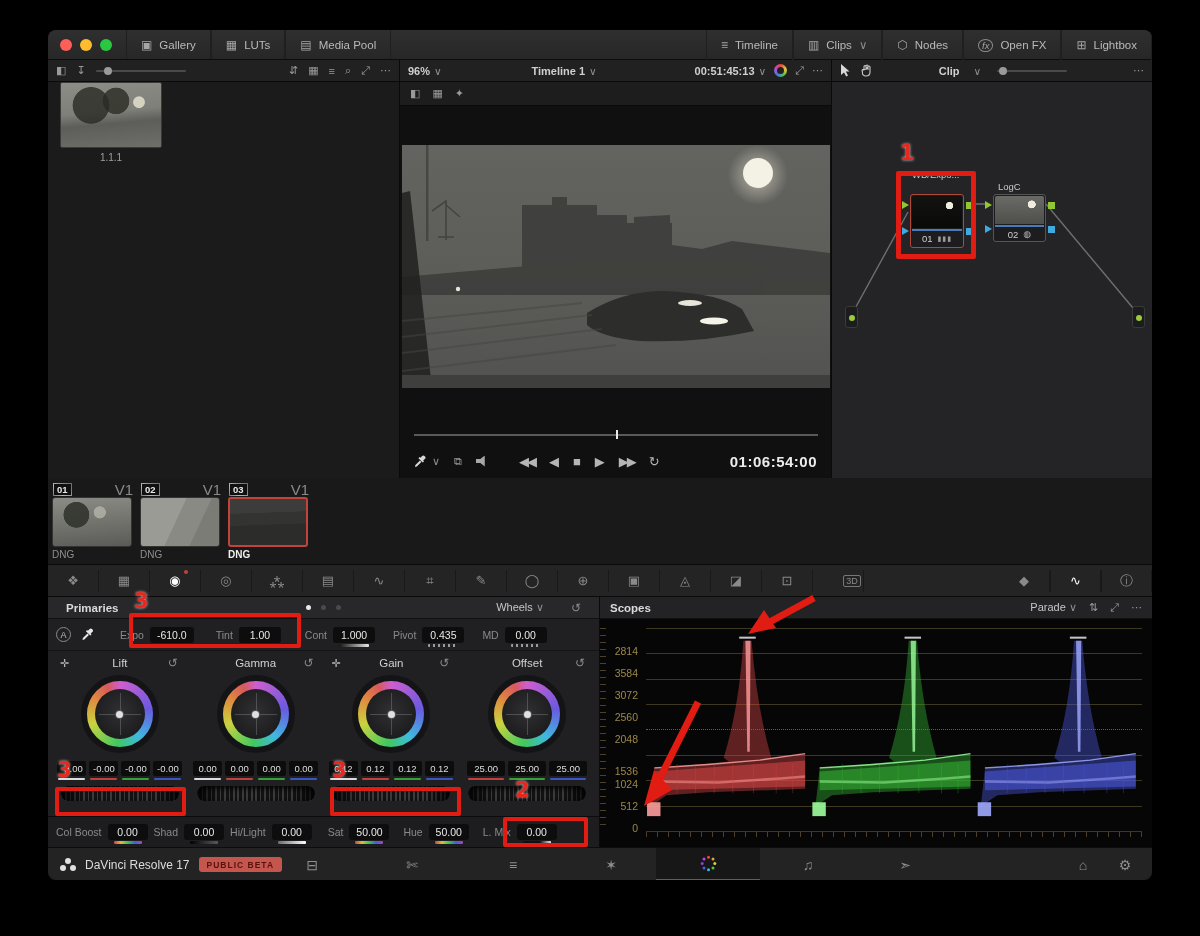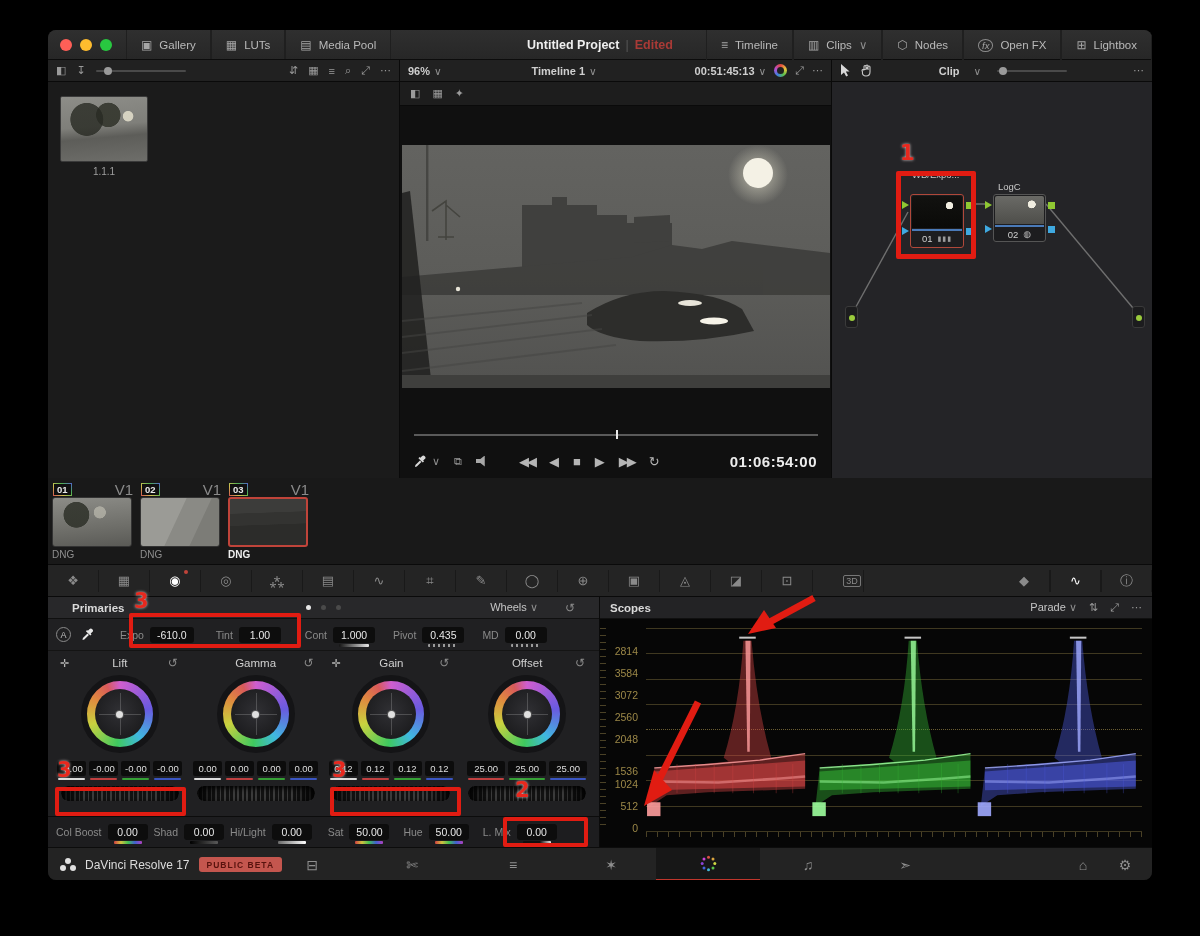--- a/index.html
+++ b/index.html
@@ -31,21 +31,21 @@
   .slider-dot{position:absolute;left:8px;top:-3px;width:8px;height:8px;border-radius:50%;background:#9a9a9a;}
   .dd{color:#8f8f8f;}
   .tc{color:#cfcfcf;font-weight:600;font-size:11px;}
   .spacer{flex:1;}
   .colorboost{width:13px;height:13px;border-radius:50%;background:conic-gradient(#e5483f,#e8c63d,#58c04a,#3f7de0,#b44fd0,#e5483f);position:relative;}
   .colorboost::after{content:"";position:absolute;inset:3px;background:#212121;border-radius:50%;}
 
   
   .main{position:absolute;left:0;top:52px;width:1104px;height:396px;display:flex;}
   .gallery-panel{width:352px;height:100%;background:#1b1b1b;border-right:1px solid #0a0a0a;position:relative;}
-  .still{position:absolute;left:12px;top:14px;width:88px;height:84px;}
+  .still{position:absolute;left:12px;top:0;width:102px;height:84px;}
   .still .pic{width:100%;height:66px;border:1px solid #3a3a3a;border-radius:2px;
     background:
       radial-gradient(circle at 78% 30%, rgba(235,230,210,.8) 0 6%, transparent 7%),
       radial-gradient(circle at 30% 35%, rgba(40,42,35,.8) 0 22%, transparent 23%),
       radial-gradient(circle at 55% 28%, rgba(52,54,45,.9) 0 18%, transparent 19%),
       linear-gradient(175deg,#8d8d88 0%,#7f7f7a 45%,#5d5d59 62%,#6e6e6a 100%);}
   .still .cap{text-align:center;color:#9f9f9f;font-size:10px;margin-top:4px;}
 
   .viewer-panel{width:432px;height:100%;background:#101010;border-right:1px solid #0a0a0a;position:relative;}
   .viewer-sub{position:absolute;left:0;top:0;width:100%;height:24px;background:#1d1d1d;border-bottom:1px solid #0a0a0a;display:flex;align-items:center;gap:12px;padding:0 10px;color:#8f8f8f;}
@@ -91,21 +91,21 @@
   .colorbar{position:absolute;left:0;top:535px;width:1104px;height:32px;background:#242424;border-bottom:1px solid #0a0a0a;display:flex;align-items:center;}
   .cb-item{width:51px;height:22px;display:flex;align-items:center;justify-content:center;color:#8a8a8a;font-size:13px;border-right:1px solid #191919;position:relative;}
   .cb-item.active{color:#ffffff;}
   .cb-item.active::after{content:"";position:absolute;right:12px;top:0;width:4px;height:4px;border-radius:50%;background:#c0443a;}
   .cb-right{margin-left:auto;display:flex;}
   .cb-3d{font-size:9px;border:1px solid #777;border-radius:2px;padding:0 2px;color:#8a8a8a;margin-left:28px;}
 
   
   .lower{position:absolute;left:0;top:567px;width:1104px;height:250px;display:flex;}
   .primaries{width:552px;background:#202022;border-right:1px solid #0a0a0a;position:relative;}
-  .p-head{height:22px;background:#28282a;border-bottom:1px solid #101010;display:flex;align-items:center;padding:0 24px;}
+  .p-head{height:22px;background:#28282a;border-bottom:1px solid #101010;display:flex;align-items:center;padding:0 18px;}
   .p-head .title{font-size:11.5px;font-weight:700;color:#dadada;}
   .dots{position:absolute;left:0;right:0;display:flex;justify-content:center;gap:10px;pointer-events:none;}
   .dot{width:5px;height:5px;border-radius:50%;background:#4a4a4a;}
   .dot.on{background:#e8e8e8;}
   .p-head .right{margin-left:auto;display:flex;align-items:center;gap:27px;color:#c5c5c5;font-size:11px;}
   .reset{color:#8a8a8a;font-size:12px;}
 
   .adjust{height:32px;display:flex;align-items:center;padding:0 8px;gap:4px;border-bottom:1px solid #141414;}
   .circleA{width:15px;height:15px;border:1px solid #8a8a8a;border-radius:50%;color:#bdbdbd;font-size:9px;display:flex;align-items:center;justify-content:center;}
   .param{display:flex;align-items:center;gap:6px;margin-left:10px;}
@@ -199,23 +199,20 @@
         <span>Gallery</span>
       </div>
       <div class="tb-btn icbtn">
         <span class="glyph">▦</span>
         <span>LUTs</span>
       </div>
       <div class="tb-btn icbtn">
         <span class="glyph">▤</span>
         <span>Media Pool</span>
       </div>
-    </div>
-    <div class="tb-title">
-      <b>Untitled Project</b><span class="sep">|</span><span class="edited">Edited</span>
     </div>
     <div class="tb-right">
       <div class="tb-btn icbtn">
         <span class="glyph">≡</span>
         <span>Timeline</span>
       </div>
       <div class="tb-btn icbtn">
         <span class="glyph">▥</span>
         <span>Clips</span>
         <span class="dd">∨</span>

